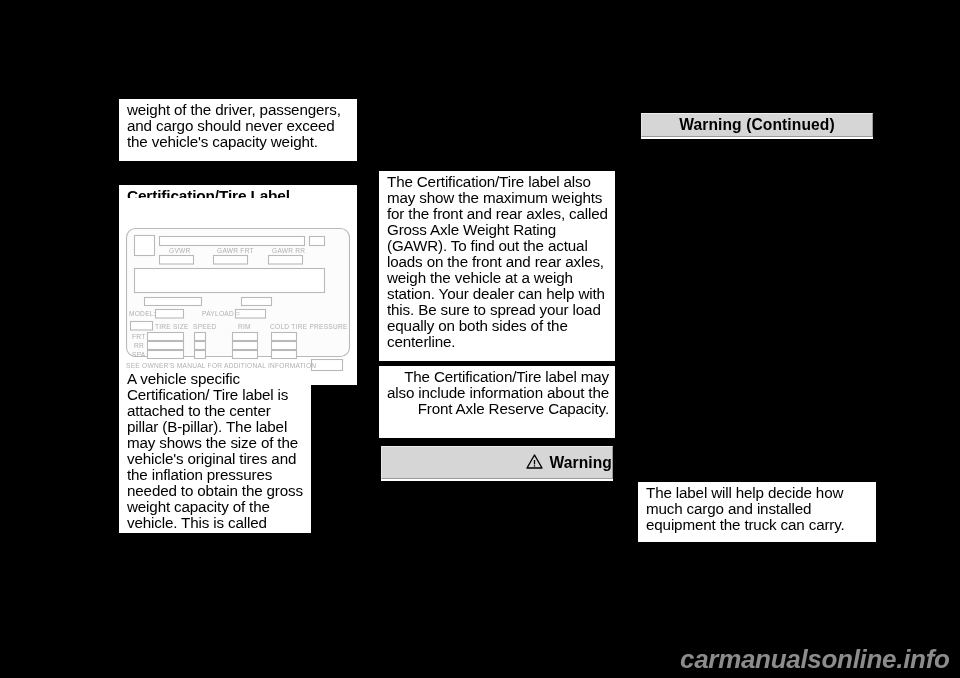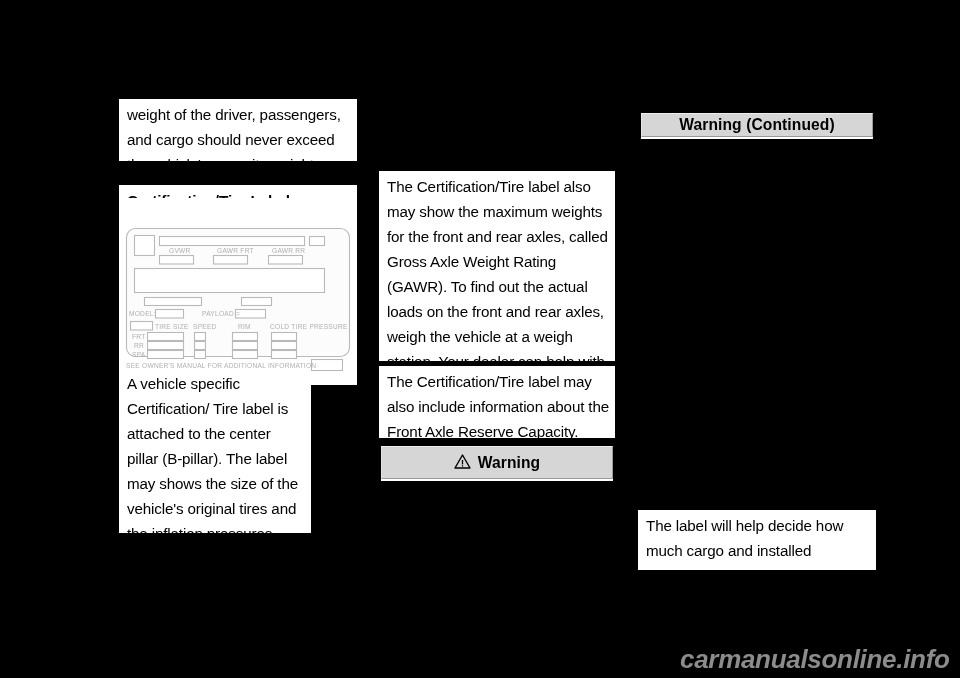--- a/index.html
+++ b/index.html
@@ -21,21 +21,21 @@
     inset: 0;
     background: #000000;
   }
 
   
   .tblock {
     position: absolute;
     background: #ffffff;
     color: #000000;
     font-size: 15.2px;
-    line-height: 25px;
+    line-height: 16px;
     padding: 3px 6px 4px 8px;
     box-sizing: border-box;
     letter-spacing: -0.15px;
   }
 
   .tblock.bold {
     font-weight: bold;
     font-size: 15.4px;
   }
 
@@ -152,34 +152,34 @@
         <text x="7" y="170">SEE OWNER'S MANUAL FOR ADDITIONAL INFORMATION</text>
       </g>
     </svg>
   </div>
 
   <div class="tblock" style="left:119px; top:368px; width:192px; height:165px;">A vehicle specific Certification/ Tire label is attached to the center pillar (B-pillar). The label may shows the size of the vehicle's original tires and the inflation pressures needed to obtain the gross weight capacity of the vehicle. This is called Gross Vehicle Weight Rating</div>
 
 
   <div class="tblock" style="left:379px; top:171px; width:236px; height:190px;">The Certification/Tire label also may show the maximum weights for the front and rear axles, called Gross Axle Weight Rating (GAWR). To find out the actual loads on the front and rear axles, weigh the vehicle at a weigh station. Your dealer can help with this. Be sure to spread your load equally on both sides of the centerline.</div>
 
-  <div class="tblock" style="left:379px; top:366px; width:236px; height:72px;">The Certification/Tire label may also include information about the Front Axle Reserve Capacity.</div>
+  <div class="tblock" style="left:379px; top:366px; width:236px; height:72px;text-align:right;">The Certification/Tire label may also include information about the Front Axle Reserve Capacity.</div>
 
-  <div class="warnbox" style="left:381px; top:446px; width:232px; height:33px;">
+  <div class="warnbox" style="left:381px; top:446px; width:232px; height:33px;justify-content:flex-end;">
     <span class="wtri">
       <svg width="17" height="15" viewBox="0 0 17 15" xmlns="http://www.w3.org/2000/svg">
         <path d="M8.5 1 L16 14 L1 14 Z" fill="none" stroke="#000000" stroke-width="1.4" stroke-linejoin="round"></path>
         <rect x="7.85" y="6" width="1.3" height="4.4" fill="#000000"></rect>
         <rect x="7.85" y="11.3" width="1.3" height="1.3" fill="#000000"></rect>
       </svg>
     </span>
     <span>Warning</span>
   </div>
 
   <div class="warnbox" style="left:641px; top:113px; width:232px; height:24px;">
     <span>Warning  (Continued)</span>
   </div>
 
-  <div class="tblock" style="left:638px; top:482px; width:238px; height:60px;margin-top:28px;">The label will help decide how much cargo and installed equipment the truck can carry.</div>
+  <div class="tblock" style="left:638px; top:482px; width:238px; height:60px;">The label will help decide how much cargo and installed equipment the truck can carry.</div>
 
   <div class="watermark" style="left:680px; top:644px;">carmanualsonline.info</div>
 
 </div>
 
 </body></html>

